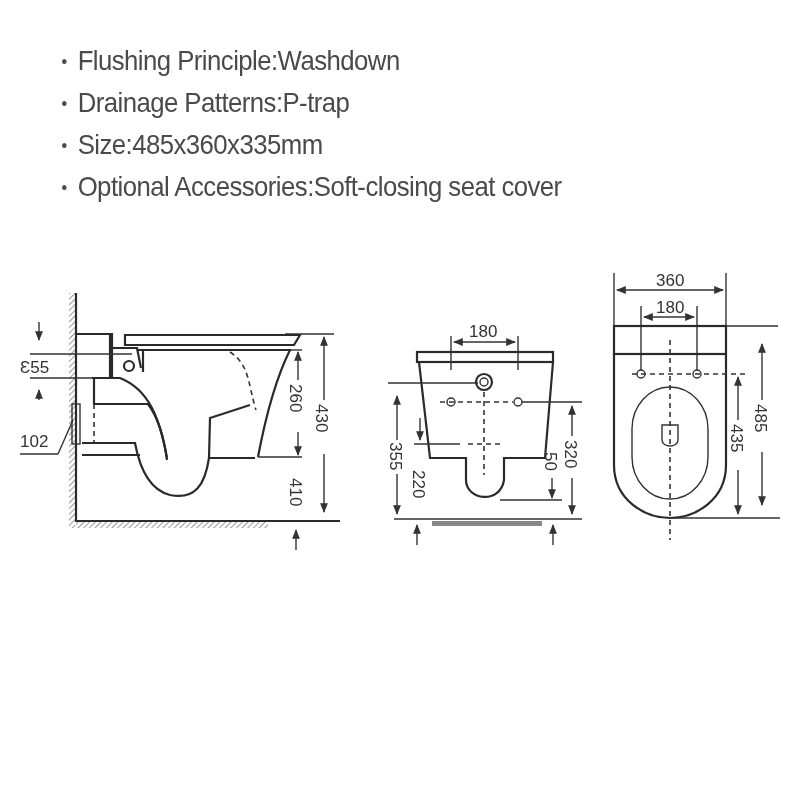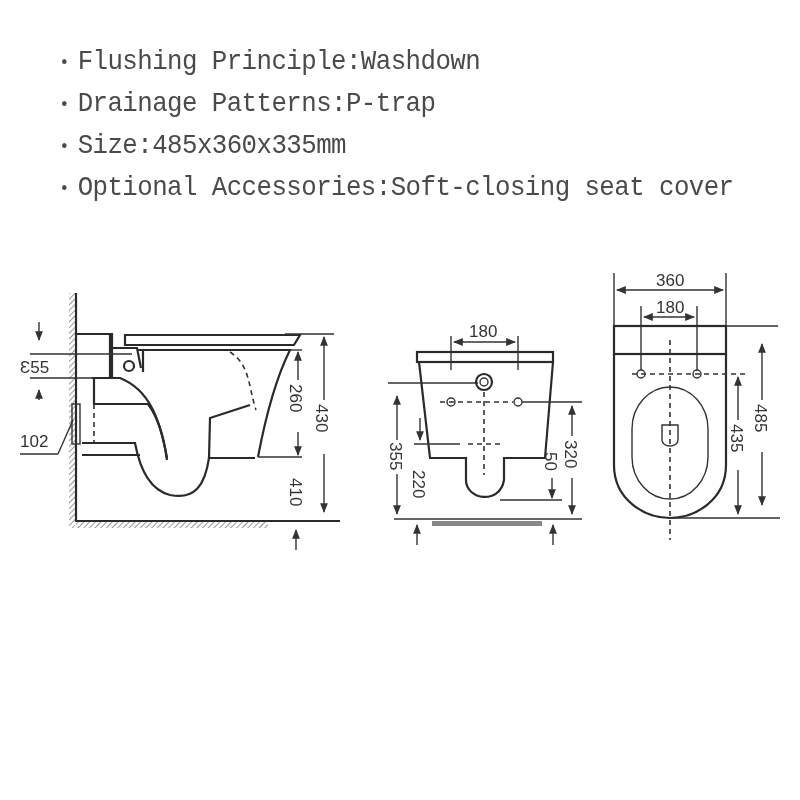--- a/index.html
+++ b/index.html
@@ -1,17 +1,17 @@
 <!DOCTYPE html>
 <html><head>
 <meta charset="utf-8">
 <style>
   html,body{margin:0;padding:0;background:#ffffff;}
   body{width:800px;height:800px;position:relative;overflow:hidden;font-family:"Liberation Sans",sans-serif;color:#444;}
-  .specs{position:absolute;left:62px;top:40px;margin:0;padding:0;list-style:none;font-family:Liberation Mono, monospace;}
+  .specs{position:absolute;left:62px;top:40px;margin:0;padding:0;list-style:none;}
   .spec{display:flex;align-items:center;height:42px;font-size:28px;letter-spacing:-0.6px;color:#4a4a4a;transform:scaleX(0.92);transform-origin:left center;white-space:nowrap;}
   .bullet{display:inline-block;width:5px;height:5px;border-radius:50%;background:#4a4a4a;margin-right:12px;}
   svg{position:absolute;left:0;top:0;}
   .ln{stroke:#2a2a2a;stroke-width:2.2;fill:none;}
   .thin{stroke:#333;stroke-width:1.4;fill:none;}
   .dash{stroke:#333;stroke-width:1.6;fill:none;stroke-dasharray:5 4;}
   .dim{font-family:"Liberation Sans",sans-serif;font-size:17px;fill:#333;}
 </style>
 </head>
 <body>

